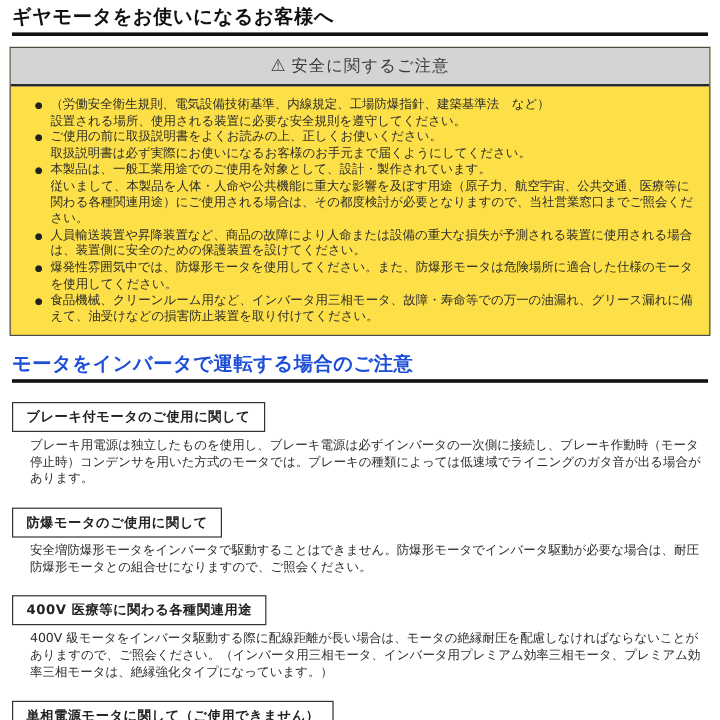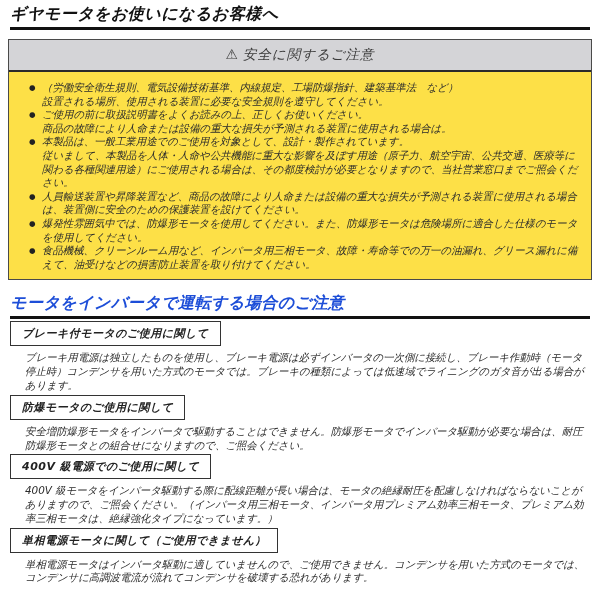--- a/index.html
+++ b/index.html
@@ -11,21 +11,20 @@
     overflow: hidden;
     font-family: "DejaVu Sans", "Liberation Sans", sans-serif;
     color: #1c1c1c;
     -webkit-font-smoothing: antialiased;
   }
   .page {
     box-sizing: border-box;
     width: 600px;
     height: 440px;
     padding: 4px 8px 0 8px;
-    font-style: italic;
   }
   .doc-title {
     font-size: 16px;
     font-weight: bold;
     margin: 0 0 3px 2px;
     letter-spacing: 0.5px;
     line-height: 20px;
     color: #111;
   }
   .title-rule {
@@ -76,21 +75,21 @@
   .bullet-line { margin: 0; }
   
   .section2-title {
     font-size: 16px;
     font-weight: bold;
     margin: 13px 0 3px 2px;
     letter-spacing: 0.5px;
     line-height: 20px;
     color: #1d4ed8;
   }
-  .subsection { margin-top: 2px; }
+  .subsection { margin-top: 16px; }
   .sub-heading-box {
     display: inline-block;
     border: 1.5px solid #333;
     font-weight: bold;
     font-size: 11px;
     color: #222;
     padding: 4px 11px 4px 11px;
     margin-left: 2px;
     background: #fff;
     letter-spacing: 0.5px;
@@ -122,21 +121,21 @@
         <div class="bullet-lines">
           <p class="bullet-line">（労働安全衛生規則、電気設備技術基準、内線規定、工場防爆指針、建築基準法　など）</p>
           <p class="bullet-line">設置される場所、使用される装置に必要な安全規則を遵守してください。</p>
         </div>
       </div>
 
       <div class="bullet-item">
         <span class="bullet-glyph">●</span>
         <div class="bullet-lines">
           <p class="bullet-line">ご使用の前に取扱説明書をよくお読みの上、正しくお使いください。</p>
-          <p class="bullet-line">商品の故障により人命または設備の重大な損失が予測される装置に使用される場合は。</p>
+          <p class="bullet-line">取扱説明書は必ず実際にお使いになるお客様のお手元まで届くようにしてください。</p>
         </div>
       </div>
 
       <div class="bullet-item">
         <span class="bullet-glyph">●</span>
         <div class="bullet-lines">
           <p class="bullet-line">本製品は、一般工業用途でのご使用を対象として、設計・製作されています。</p>
           <p class="bullet-line">従いまして、本製品を人体・人命や公共機能に重大な影響を及ぼす用途（原子力、航空宇宙、公共交通、医療等に関わる各種関連用途）にご使用される場合は、その都度検討が必要となりますので、当社営業窓口までご照会ください。</p>
         </div>
       </div>
@@ -172,21 +171,21 @@
     <div class="sub-heading-box">ブレーキ付モータのご使用に関して</div>
     <p class="sub-body">ブレーキ用電源は独立したものを使用し、ブレーキ電源は必ずインバータの一次側に接続し、ブレーキ作動時（モータ停止時）コンデンサを用いた方式のモータでは。ブレーキの種類によっては低速域でライニングのガタ音が出る場合があります。</p>
   </div>
 
   <div class="subsection">
     <div class="sub-heading-box">防爆モータのご使用に関して</div>
     <p class="sub-body">安全増防爆形モータをインバータで駆動することはできません。防爆形モータでインバータ駆動が必要な場合は、耐圧防爆形モータとの組合せになりますので、ご照会ください。</p>
   </div>
 
   <div class="subsection">
-    <div class="sub-heading-box">400V 級電源でのご使用に関して</div>
+    <div class="sub-heading-box">400V 医療等に関わる各種関連用途</div>
     <p class="sub-body">400V 級モータをインバータ駆動する際に配線距離が長い場合は、モータの絶縁耐圧を配慮しなければならないことがありますので、ご照会ください。（インバータ用三相モータ、インバータ用プレミアム効率三相モータ、プレミアム効率三相モータは、絶縁強化タイプになっています。）</p>
   </div>
 
   <div class="subsection">
     <div class="sub-heading-box">単相電源モータに関して（ご使用できません）</div>
     <p class="sub-body">単相電源モータはインバータ駆動に適していませんので、ご使用できません。コンデンサを用いた方式のモータでは、コンデンサに高調波電流が流れてコンデンサを破壊する恐れがあります。</p>
   </div>
 
 </div>
 

